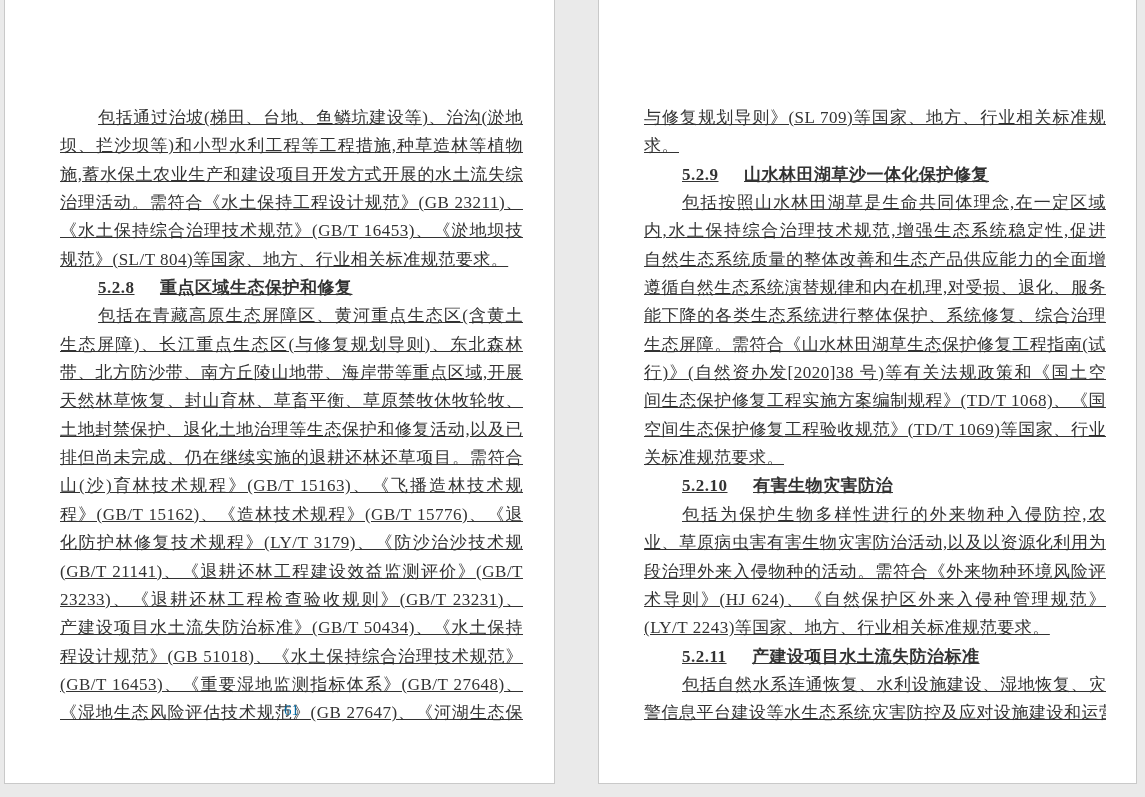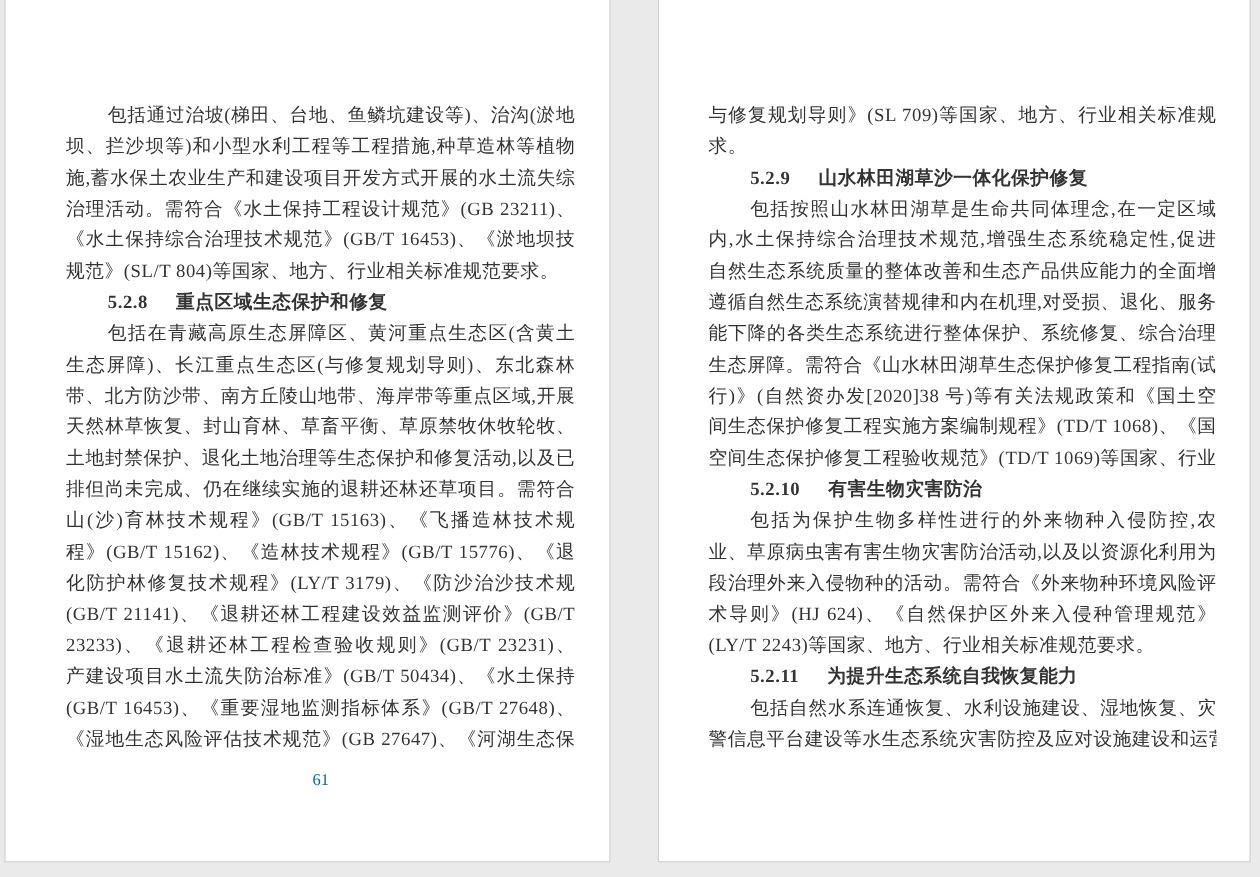--- a/index.html
+++ b/index.html
@@ -15,22 +15,23 @@
     top:-10px;
     height:794px;
     background:#ffffff;
     border:1px solid #c9c9c9;
     box-sizing:border-box;
   }
   .page-left{left:4px;width:551px;}
   .page-right{left:598px;width:539px;}
   .textblock{
     position:absolute;
-    top:100px;
+    top:113px;
     color:#333333;
+    text-decoration:underline;
   }
   .page-left .textblock{left:55px;width:463px;}
   .page-right .textblock{left:45px;width:462px;}
   .line{
     height:28.35px;
     line-height:28.35px;
     font-size:17px;
     letter-spacing:0.5px;
     white-space:nowrap;
     overflow:hidden;
@@ -75,43 +76,45 @@
         <div class="line j">带、北方防沙带、南方丘陵山地带、海岸带等重点区域,开展的</div>
         <div class="line j">天然林草恢复、封山育林、草畜平衡、草原禁牧休牧轮牧、沙化</div>
         <div class="line j">土地封禁保护、退化土地治理等生态保护和修复活动,以及已安</div>
         <div class="line j">排但尚未完成、仍在继续实施的退耕还林还草项目。需符合《封</div>
         <div class="line j">山(沙)育林技术规程》(GB/T 15163)、《飞播造林技术规</div>
         <div class="line j">程》(GB/T 15162)、《造林技术规程》(GB/T 15776)、《退</div>
         <div class="line j">化防护林修复技术规程》(LY/T 3179)、《防沙治沙技术规范》</div>
         <div class="line j">(GB/T 21141)、《退耕还林工程建设效益监测评价》(GB/T</div>
         <div class="line j">23233)、《退耕还林工程检查验收规则》(GB/T 23231)、《生</div>
         <div class="line j">产建设项目水土流失防治标准》(GB/T 50434)、《水土保持工</div>
+        <div class="line j">程设计规范》(GB 51018)、《水土保持综合治理技术规范》</div>
         <div class="line j">(GB/T 16453)、《重要湿地监测指标体系》(GB/T 27648)、</div>
         <div class="line j">《湿地生态风险评估技术规范》(GB 27647)、《河湖生态保护</div>
       </div>
     <div class="page-number">61</div>
   </div>
   <div class="page page-right">
     <div class="textblock">
         <div class="line j">与修复规划导则》(SL 709)等国家、地方、行业相关标准规范要</div>
         <div class="line">求。</div>
         <div class="line heading indent"><span class="hnum">5.2.9</span><span>山水林田湖草沙一体化保护修复</span></div>
         <div class="line j indent">包括按照山水林田湖草是生命共同体理念,在一定区域范围</div>
         <div class="line j">内,水土保持综合治理技术规范,增强生态系统稳定性,促进</div>
         <div class="line j">自然生态系统质量的整体改善和生态产品供应能力的全面增强,</div>
         <div class="line j">遵循自然生态系统演替规律和内在机理,对受损、退化、服务功</div>
         <div class="line j">能下降的各类生态系统进行整体保护、系统修复、综合治理的过</div>
         <div class="line j">生态屏障。需符合《山水林田湖草生态保护修复工程指南(试</div>
         <div class="line j">行)》(自然资办发[2020]38 号)等有关法规政策和《国土空</div>
         <div class="line j">间生态保护修复工程实施方案编制规程》(TD/T 1068)、《国土</div>
         <div class="line j">空间生态保护修复工程验收规范》(TD/T 1069)等国家、行业相</div>
+        <div class="line">关标准规范要求。</div>
         <div class="line heading indent"><span class="hnum">5.2.10</span><span>有害生物灾害防治</span></div>
         <div class="line j indent">包括为保护生物多样性进行的外来物种入侵防控,农业、林</div>
         <div class="line j">业、草原病虫害有害生物灾害防治活动,以及以资源化利用为手</div>
         <div class="line j">段治理外来入侵物种的活动。需符合《外来物种环境风险评估技</div>
         <div class="line j">术导则》(HJ 624)、《自然保护区外来入侵种管理规范》</div>
         <div class="line">(LY/T 2243)等国家、地方、行业相关标准规范要求。</div>
-        <div class="line heading indent"><span class="hnum">5.2.11</span><span>为提升生态系统自我恢复能力</span></div>
+        <div class="line heading indent"><span class="hnum">5.2.11</span><span>产建设项目水土流失防治标准</span></div>
         <div class="line j indent">包括自然水系连通恢复、水利设施建设、湿地恢复、灾害预</div>
         <div class="line">警信息平台建设等水生态系统灾害防控及应对设施建设和运营。</div>
       </div>
   </div>
 </div>
 
 </body></html>

